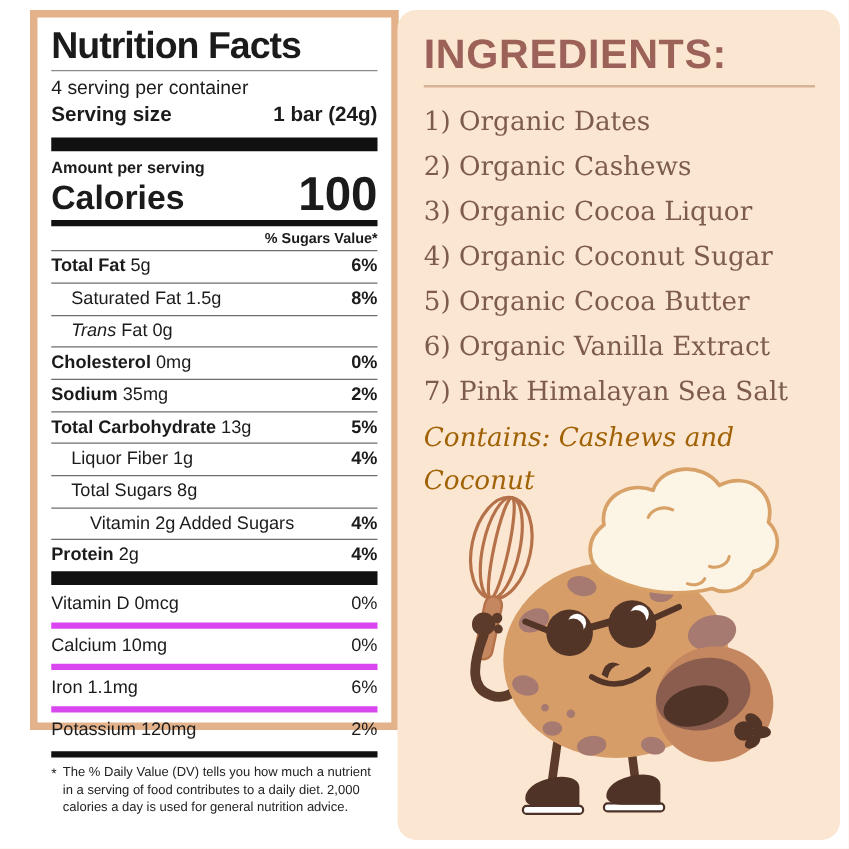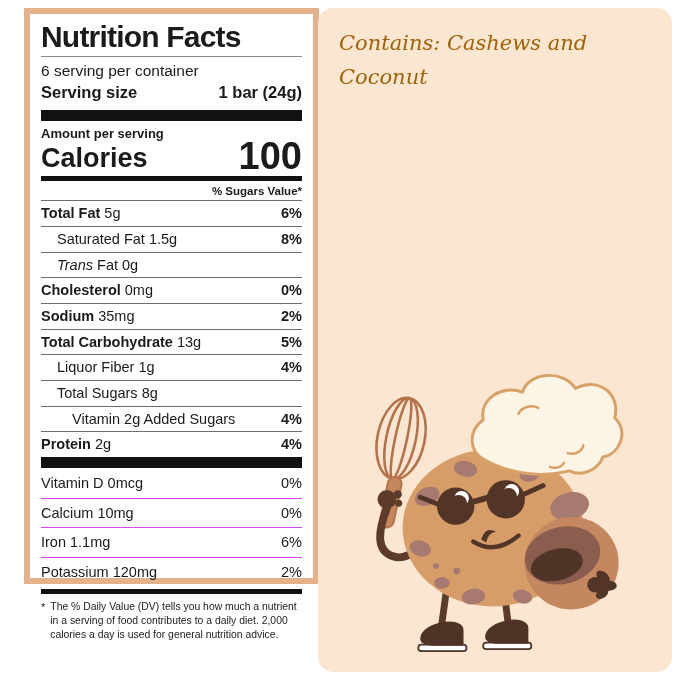--- a/index.html
+++ b/index.html
@@ -24,21 +24,21 @@
   .nf-cal-row{display:flex;justify-content:space-between;align-items:flex-end;margin:-1px 0 4px;}
   .nf-cal-word{font-size:27px;font-weight:bold;line-height:1;}
   .nf-cal-num{font-size:38px;font-weight:bold;line-height:0.85;}
   .nf-dv{font-size:11.5px;font-weight:bold;text-align:right;padding:4px 0 3px;}
   .nrow{display:flex;justify-content:space-between;align-items:baseline;
         border-top:1px solid #6e6e6e;padding:4px 0;font-size:14.5px;line-height:1.15;}
   .nrow .b{font-weight:bold;}
   .nrow .npct{font-weight:bold;}
   .indent1{padding-left:16px;}
   .indent2{padding-left:31px;}
-  .vrow{display:flex;justify-content:space-between;border-top:1px solid #d946ef;
+  .vrow{display:flex;justify-content:space-between;border-top:5px solid #d946ef;
         padding:6px 0;font-size:14.5px;line-height:1.15;}
   .vrow:first-child{border-top:none;padding-top:7px;}
   .nf-vitamins{margin-bottom:2px;}
   .nf-footnote{display:flex;font-size:10.4px;line-height:1.34;padding-top:6px;color:#222;}
   .nf-footnote .fmark{margin-right:5px;font-size:11px;}
   
   .ingredients-panel{
     position:absolute;left:318px;top:8px;width:354px;height:664px;
     box-sizing:border-box;background:#fbe7d1;border-radius:15px;
     padding:16px 20px 10px 21px;
@@ -53,21 +53,21 @@
   .ing-contains{font-family:"DejaVu Serif", serif;font-style:italic;
     color:#a16207;font-size:21px;line-height:34px;margin-top:2px;}
   .mascot{position:absolute;left:8px;bottom:8px;}
 </style>
 </head>
 <body>
 
 <div class="nutrition-label">
   <div class="nf-title">Nutrition Facts</div>
   <div class="nf-title-rule"></div>
-  <div class="nf-servings">6 serving per container</div>
+  <div class="nf-servings">4 serving per container</div>
   <div class="nf-serving-size">
     <span>Serving size</span>
     <span>1 bar (24g)</span>
   </div>
   <div class="bar-thick"></div>
   <div class="nf-amount">Amount per serving</div>
   <div class="nf-cal-row">
     <span class="nf-cal-word">Calories</span>
     <span class="nf-cal-num">100</span>
   </div>
@@ -135,20 +135,30 @@
       </div>
     </div>
   <div class="bar-med"></div>
   <div class="nf-footnote">
     <span class="fmark">*</span>
     <span>The % Daily Value (DV) tells you how much a nutrient in a serving of food contributes to a daily diet. 2,000 calories a day is used for general nutrition advice.</span>
   </div>
 </div>
 
 <div class="ingredients-panel">
+  <h2 class="ing-heading">INGREDIENTS:</h2>
+  <ul class="ing-list">
+      <li>1) Organic Dates</li>
+      <li>2) Organic Cashews</li>
+      <li>3) Organic Cocoa Liquor</li>
+      <li>4) Organic Coconut Sugar</li>
+      <li>5) Organic Cocoa Butter</li>
+      <li>6) Organic Vanilla Extract</li>
+      <li>7) Pink Himalayan Sea Salt</li>
+    </ul>
   <div class="ing-contains">Contains: Cashews and Coconut</div>
 
   <svg class="mascot" width="334" height="296" viewBox="0 0 340 300" aria-hidden="true">
 
     <g>
       <g transform="rotate(12 66 120)" fill="none" stroke="#b5714a" stroke-width="2.6">
         <ellipse cx="66" cy="70" rx="24" ry="42"></ellipse>
         <ellipse cx="66" cy="70" rx="15" ry="42"></ellipse>
         <ellipse cx="66" cy="70" rx="6" ry="42"></ellipse>
       </g>

